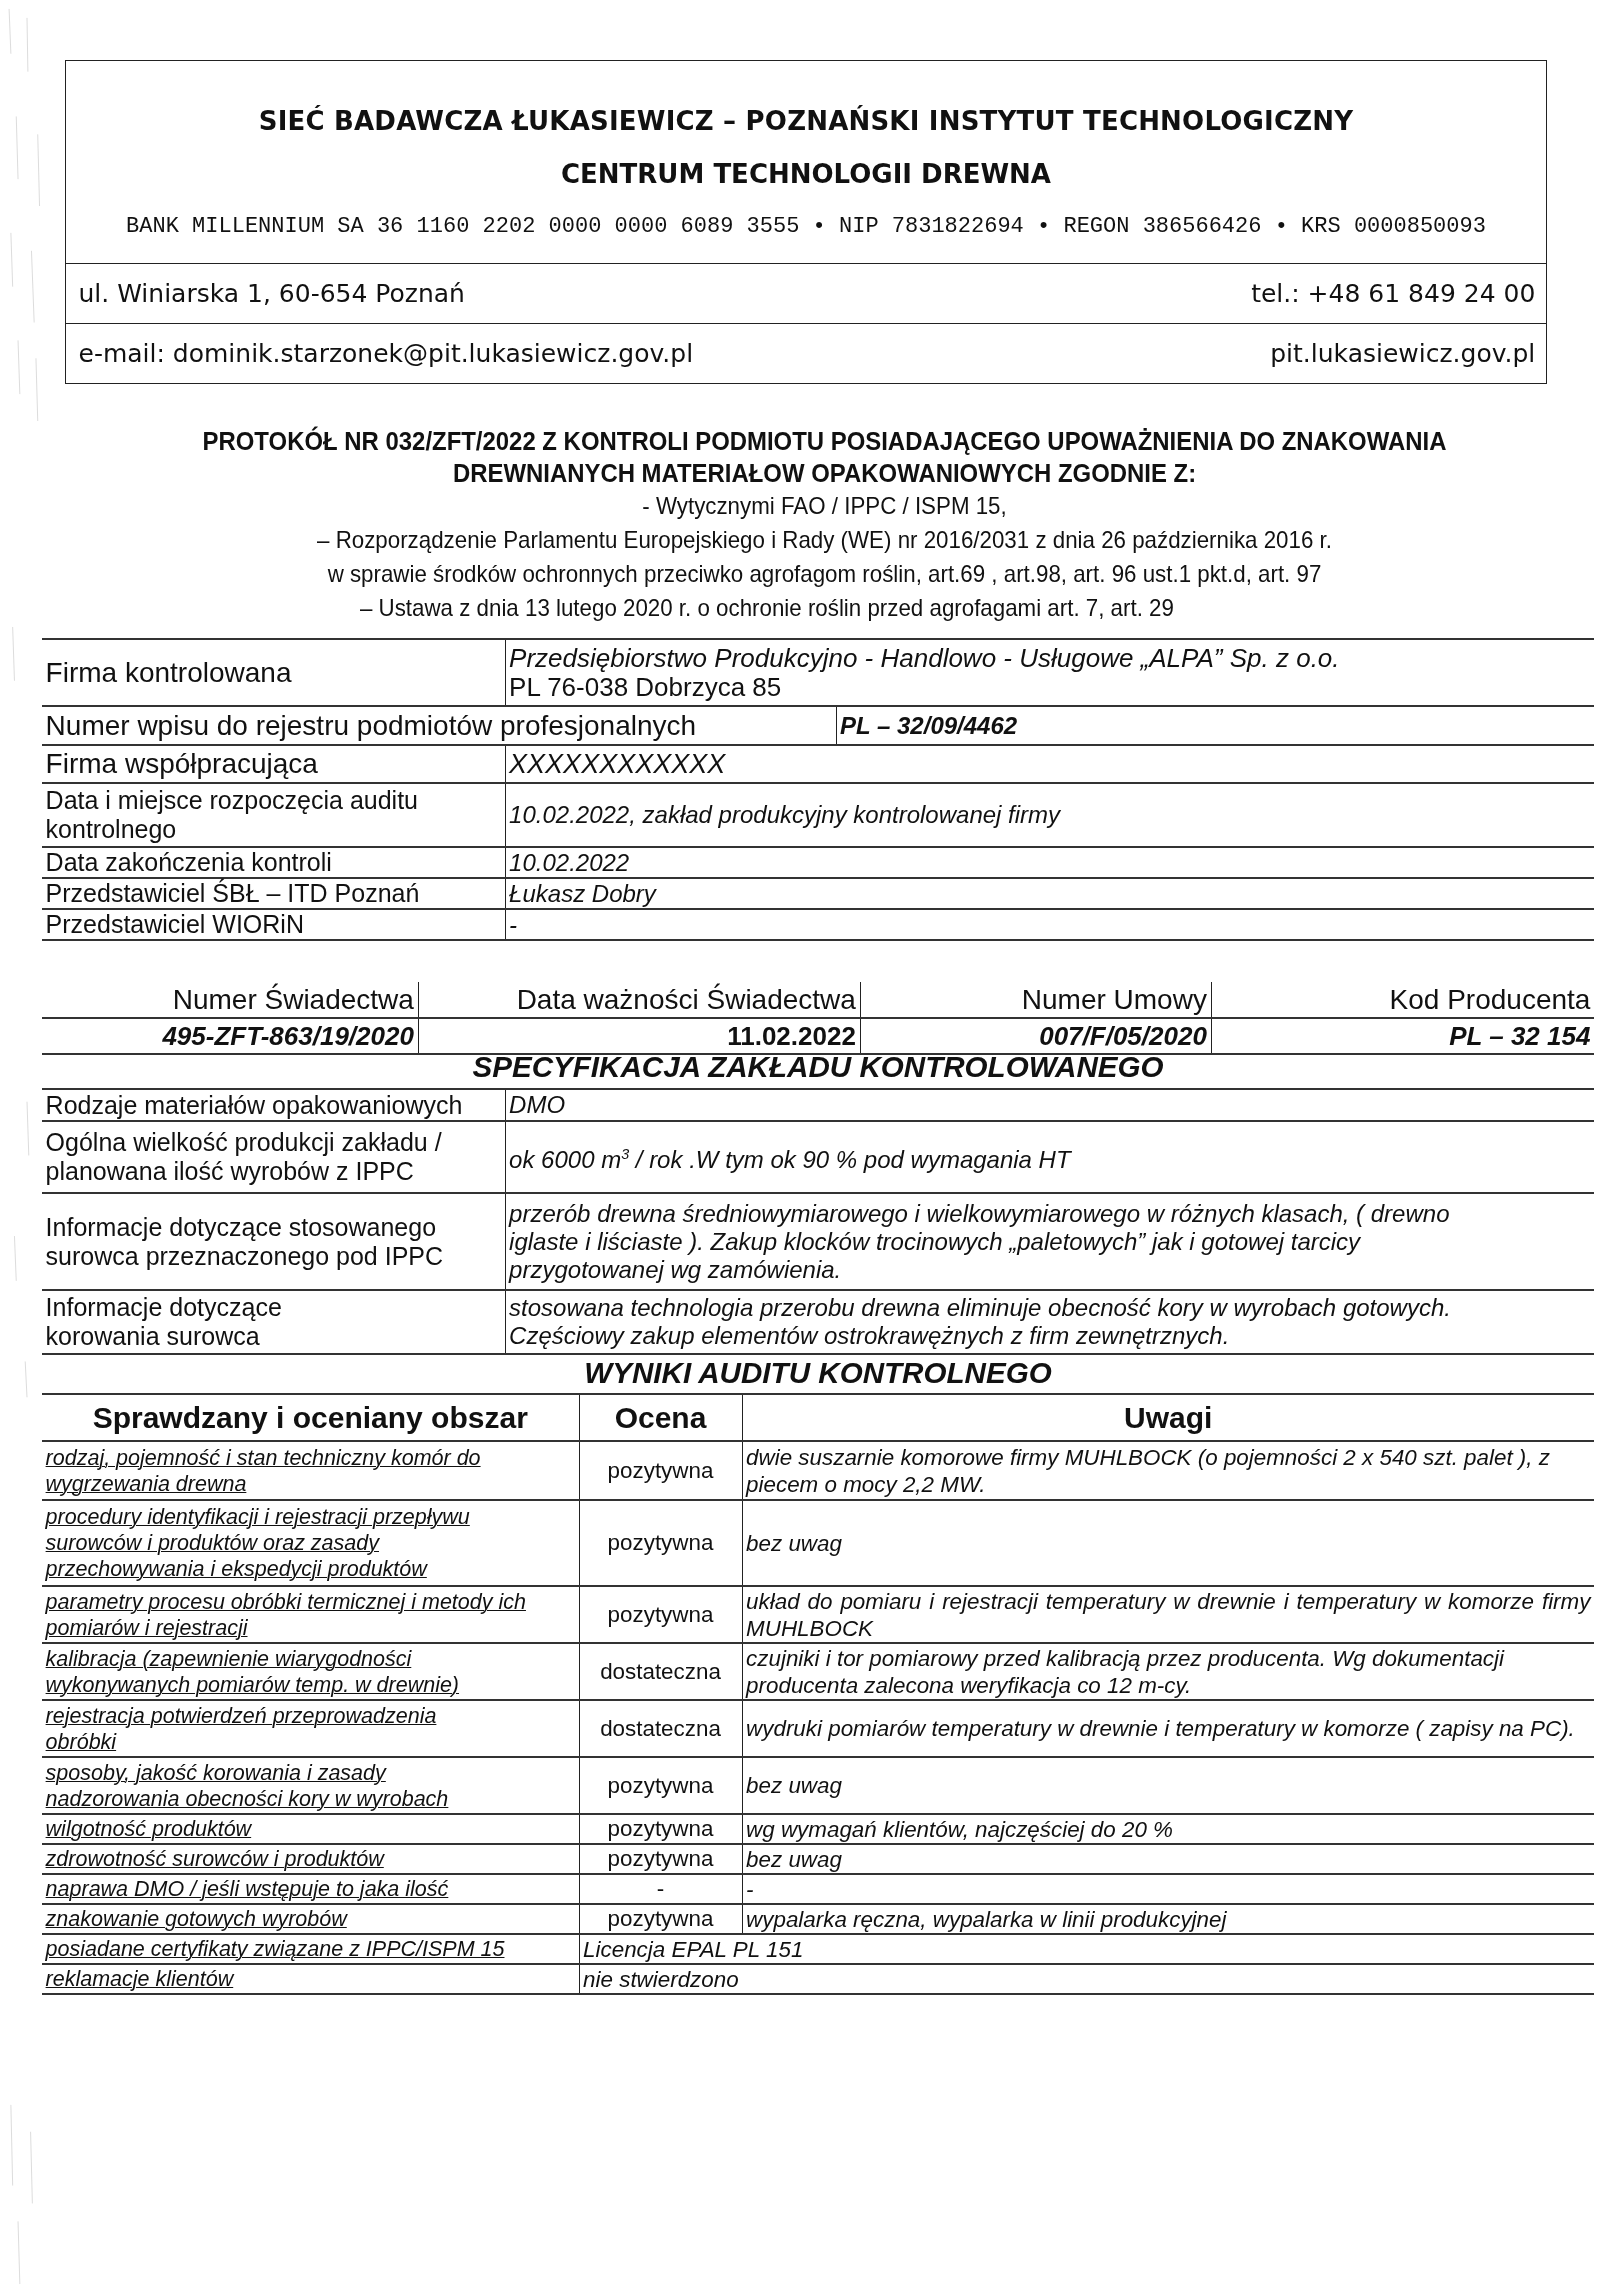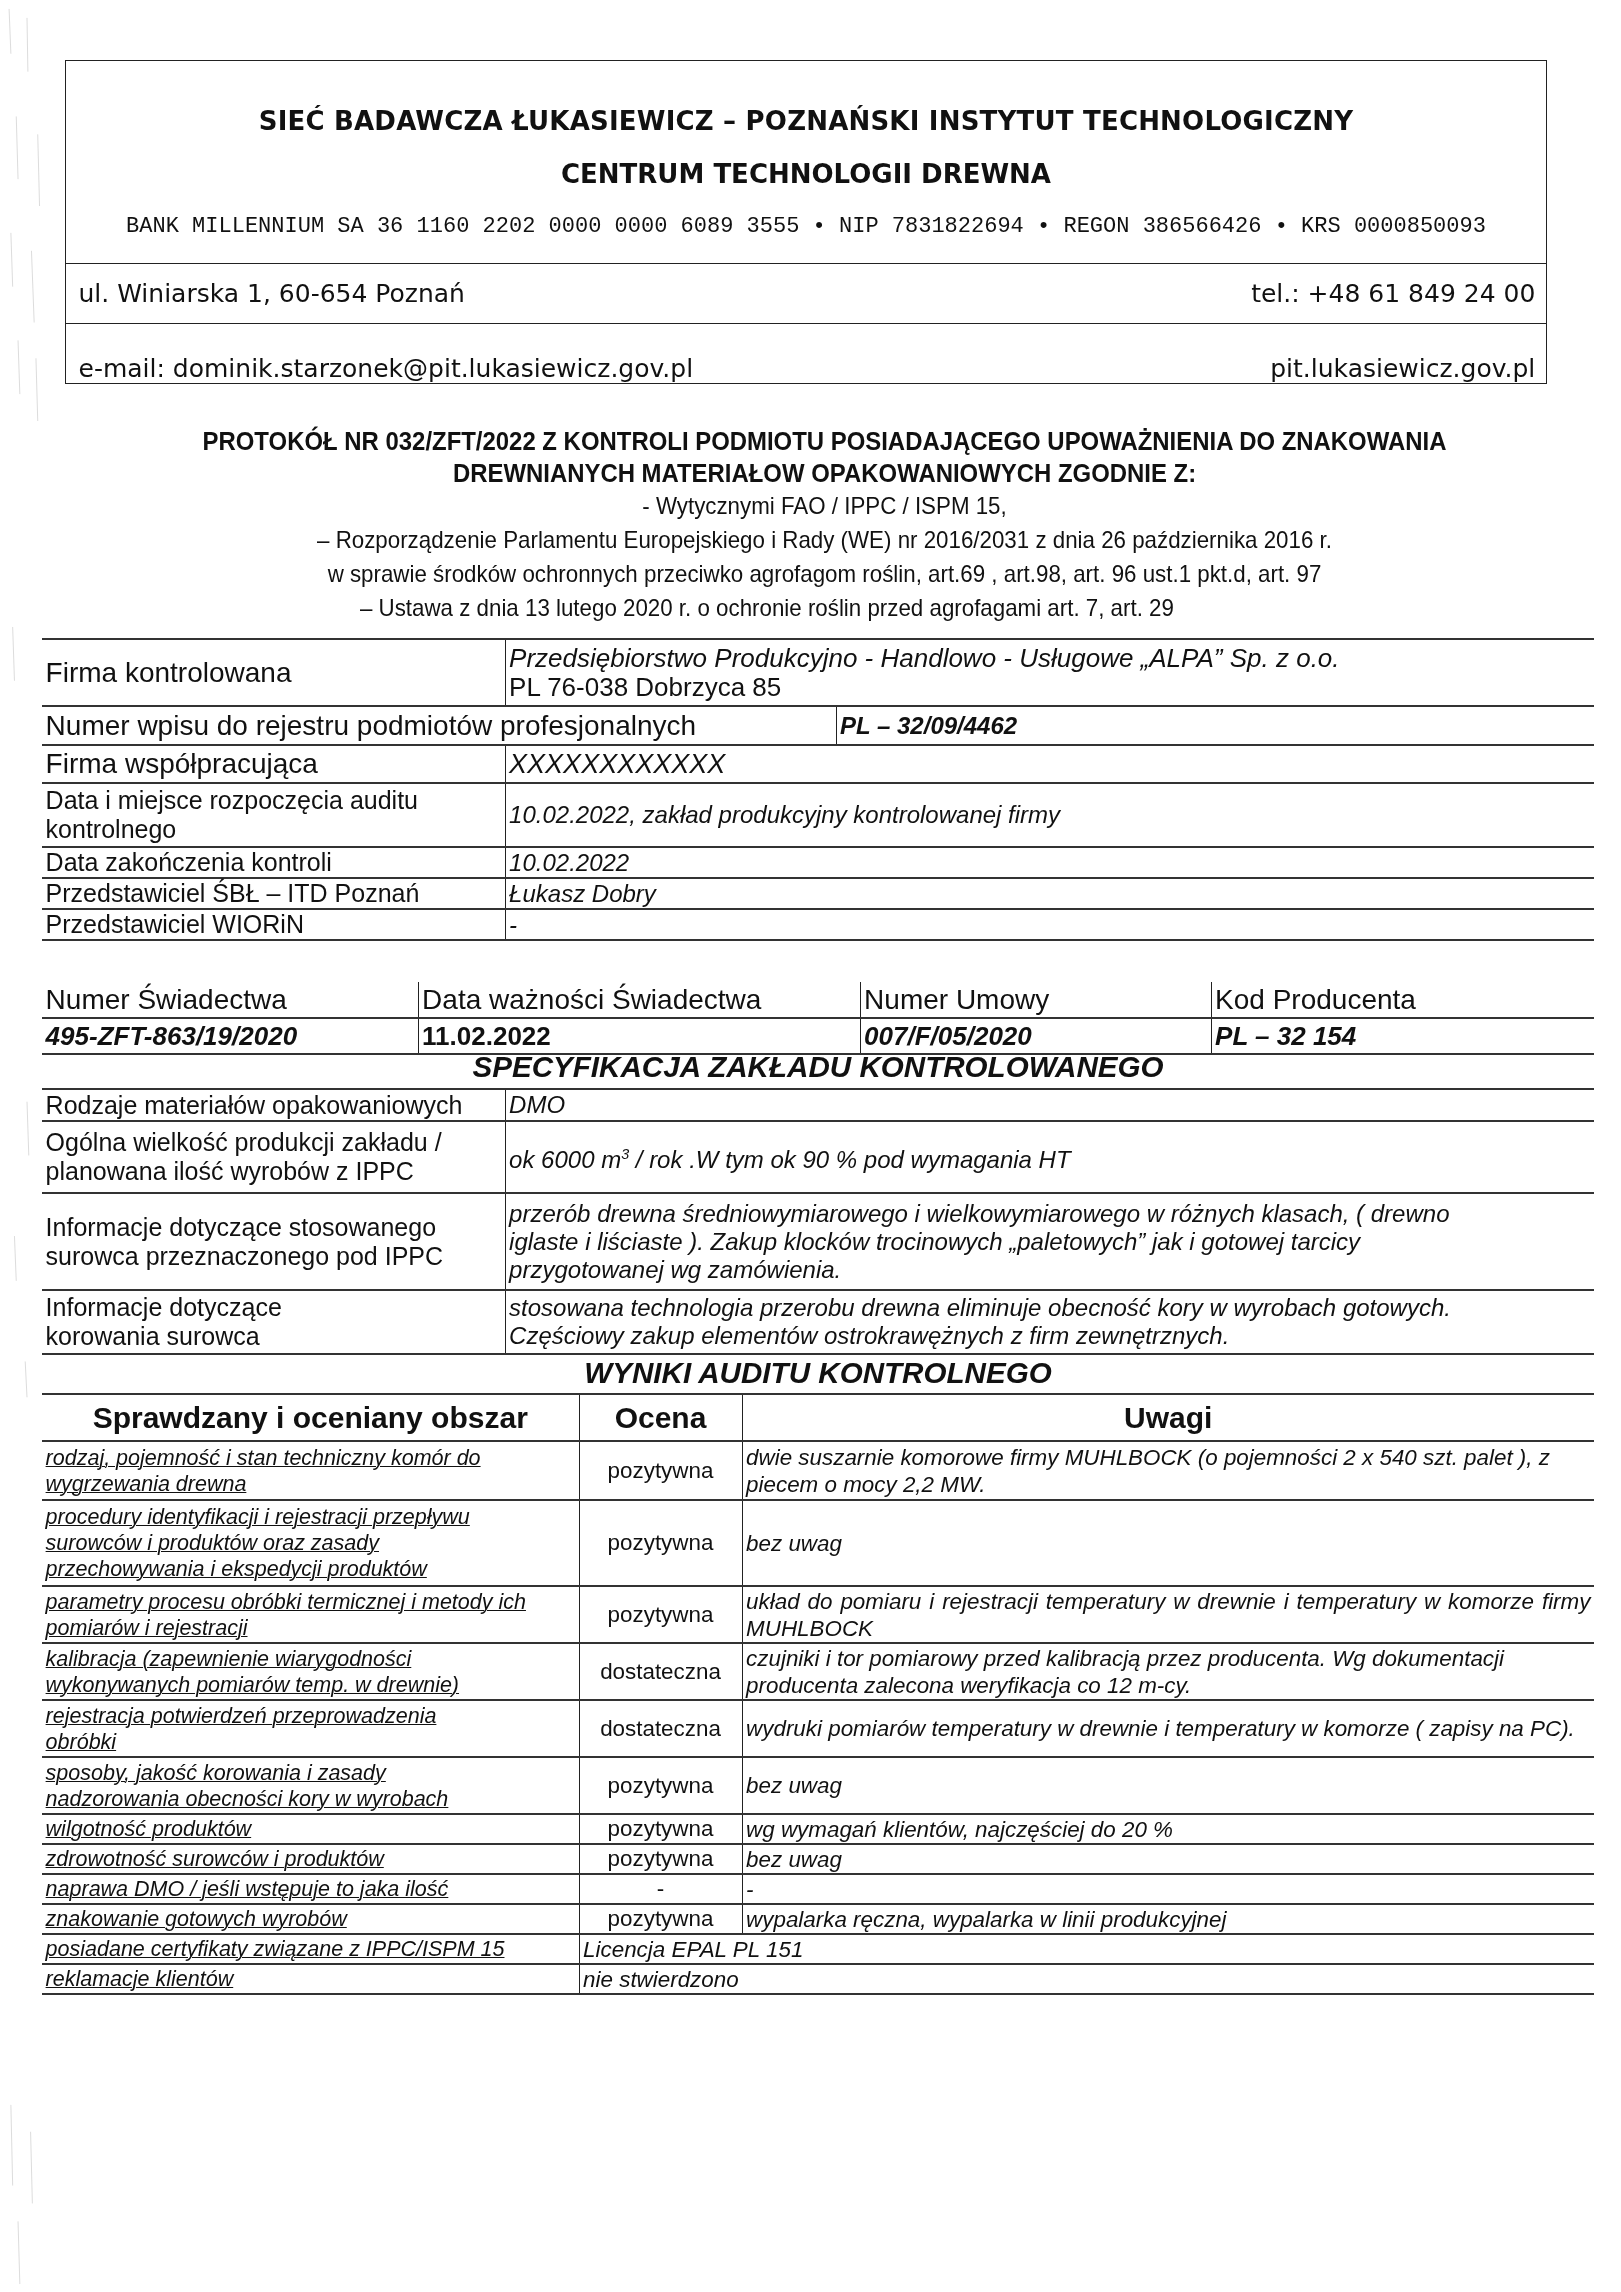--- a/index.html
+++ b/index.html
@@ -10,36 +10,36 @@
   .logo-cell { width: 242px; border-right: 1.8px solid #222; position: relative; }
   .logo-svg { position: absolute; left: 90px; top: 16px; }
   .logo-name { position: absolute; left: 99px; top: 244px; font-family: "DejaVu Sans", sans-serif; font-weight: bold; font-size: 17px; color: #111; }
   .logo-sub { position: absolute; left: 99px; top: 267px; font-family: "DejaVu Sans", sans-serif; font-size: 10.7px; line-height: 15px; color: #333; }
   .lh-main { flex: 1; display: flex; flex-direction: column; }
   .lh-top { height: 202px; border-bottom: 1.8px solid #222; text-align: center; }
   .lh-title1 { font-family: "DejaVu Sans", sans-serif; font-weight: bold; font-size: 26px; margin-top: 45px; letter-spacing: 0.2px; }
   .lh-title2 { font-family: "DejaVu Sans", sans-serif; font-weight: bold; font-size: 26px; margin-top: 23px; }
   .lh-bank { font-family: Liberation Mono, monospace; font-size: 22px; margin-top: 25px; letter-spacing: 0px; }
   .lh-row { height: 59px; border-bottom: 1.8px solid #222; display: flex; justify-content: space-between; align-items: center; padding: 0 10.7px 0 12.5px; font-family: "DejaVu Sans", sans-serif; font-size: 25px; }
-  .lh-row:last-child { border-bottom: none; align-items: flex-end; }
+  .lh-row:last-child { border-bottom: none; }
 
   
   .protocol { position: absolute; left: 90px; top: 425px; width: 1469px; text-align: center; }
   .p-bold { font-family: "Liberation Sans", sans-serif; font-weight: bold; font-size: 26px; line-height: 32px; transform: scaleX(0.92); transform-origin: center; white-space: nowrap; }
   .p-line { font-family: "Liberation Sans", sans-serif; font-size: 24px; line-height: 34px; white-space: nowrap; transform: scaleX(0.93); }
 
   
   .tbl { position: absolute; left: 42px; width: 1552px; border-collapse: collapse; font-family: "Liberation Sans", sans-serif; }
   .tbl td { border-top: 2.7px solid #333; border-bottom: 2.7px solid #333; padding: 0 3.6px; vertical-align: middle; }
   .tbl td + td { border-left: 1.8px solid #222; }
   .lbl { font-size: 28px; line-height: 30px; }
   .lbl-sm { font-size: 25px; line-height: 29px; }
   .val { font-style: italic; font-size: 24px; line-height: 28px; }
   .bold-i { font-weight: bold; font-style: italic; }
-  .center { text-align: left; }
+  .center { text-align: right; }
 
   .section-title { position: absolute; left: 42px; width: 1552px; text-align: center; font-family: "Liberation Sans", sans-serif; font-weight: bold; font-style: italic; font-size: 29.6px; }
 
   .audit td { padding: 0 3.6px; }
   .audit .area { font-style: italic; font-size: 21.5px; line-height: 26px; text-decoration: underline; text-decoration-thickness: 0.9px; }
   .audit .grade { font-size: 22.4px; text-align: center; }
   .audit .note { font-style: italic; font-size: 22.4px; line-height: 27px; }
   .audit .hdr { font-size: 30px; text-align: center; height: 45px; font-weight: bold; }
 
   .scan-marks { position: absolute; left: 0; top: 0; width: 54px; height: 2293px; }

